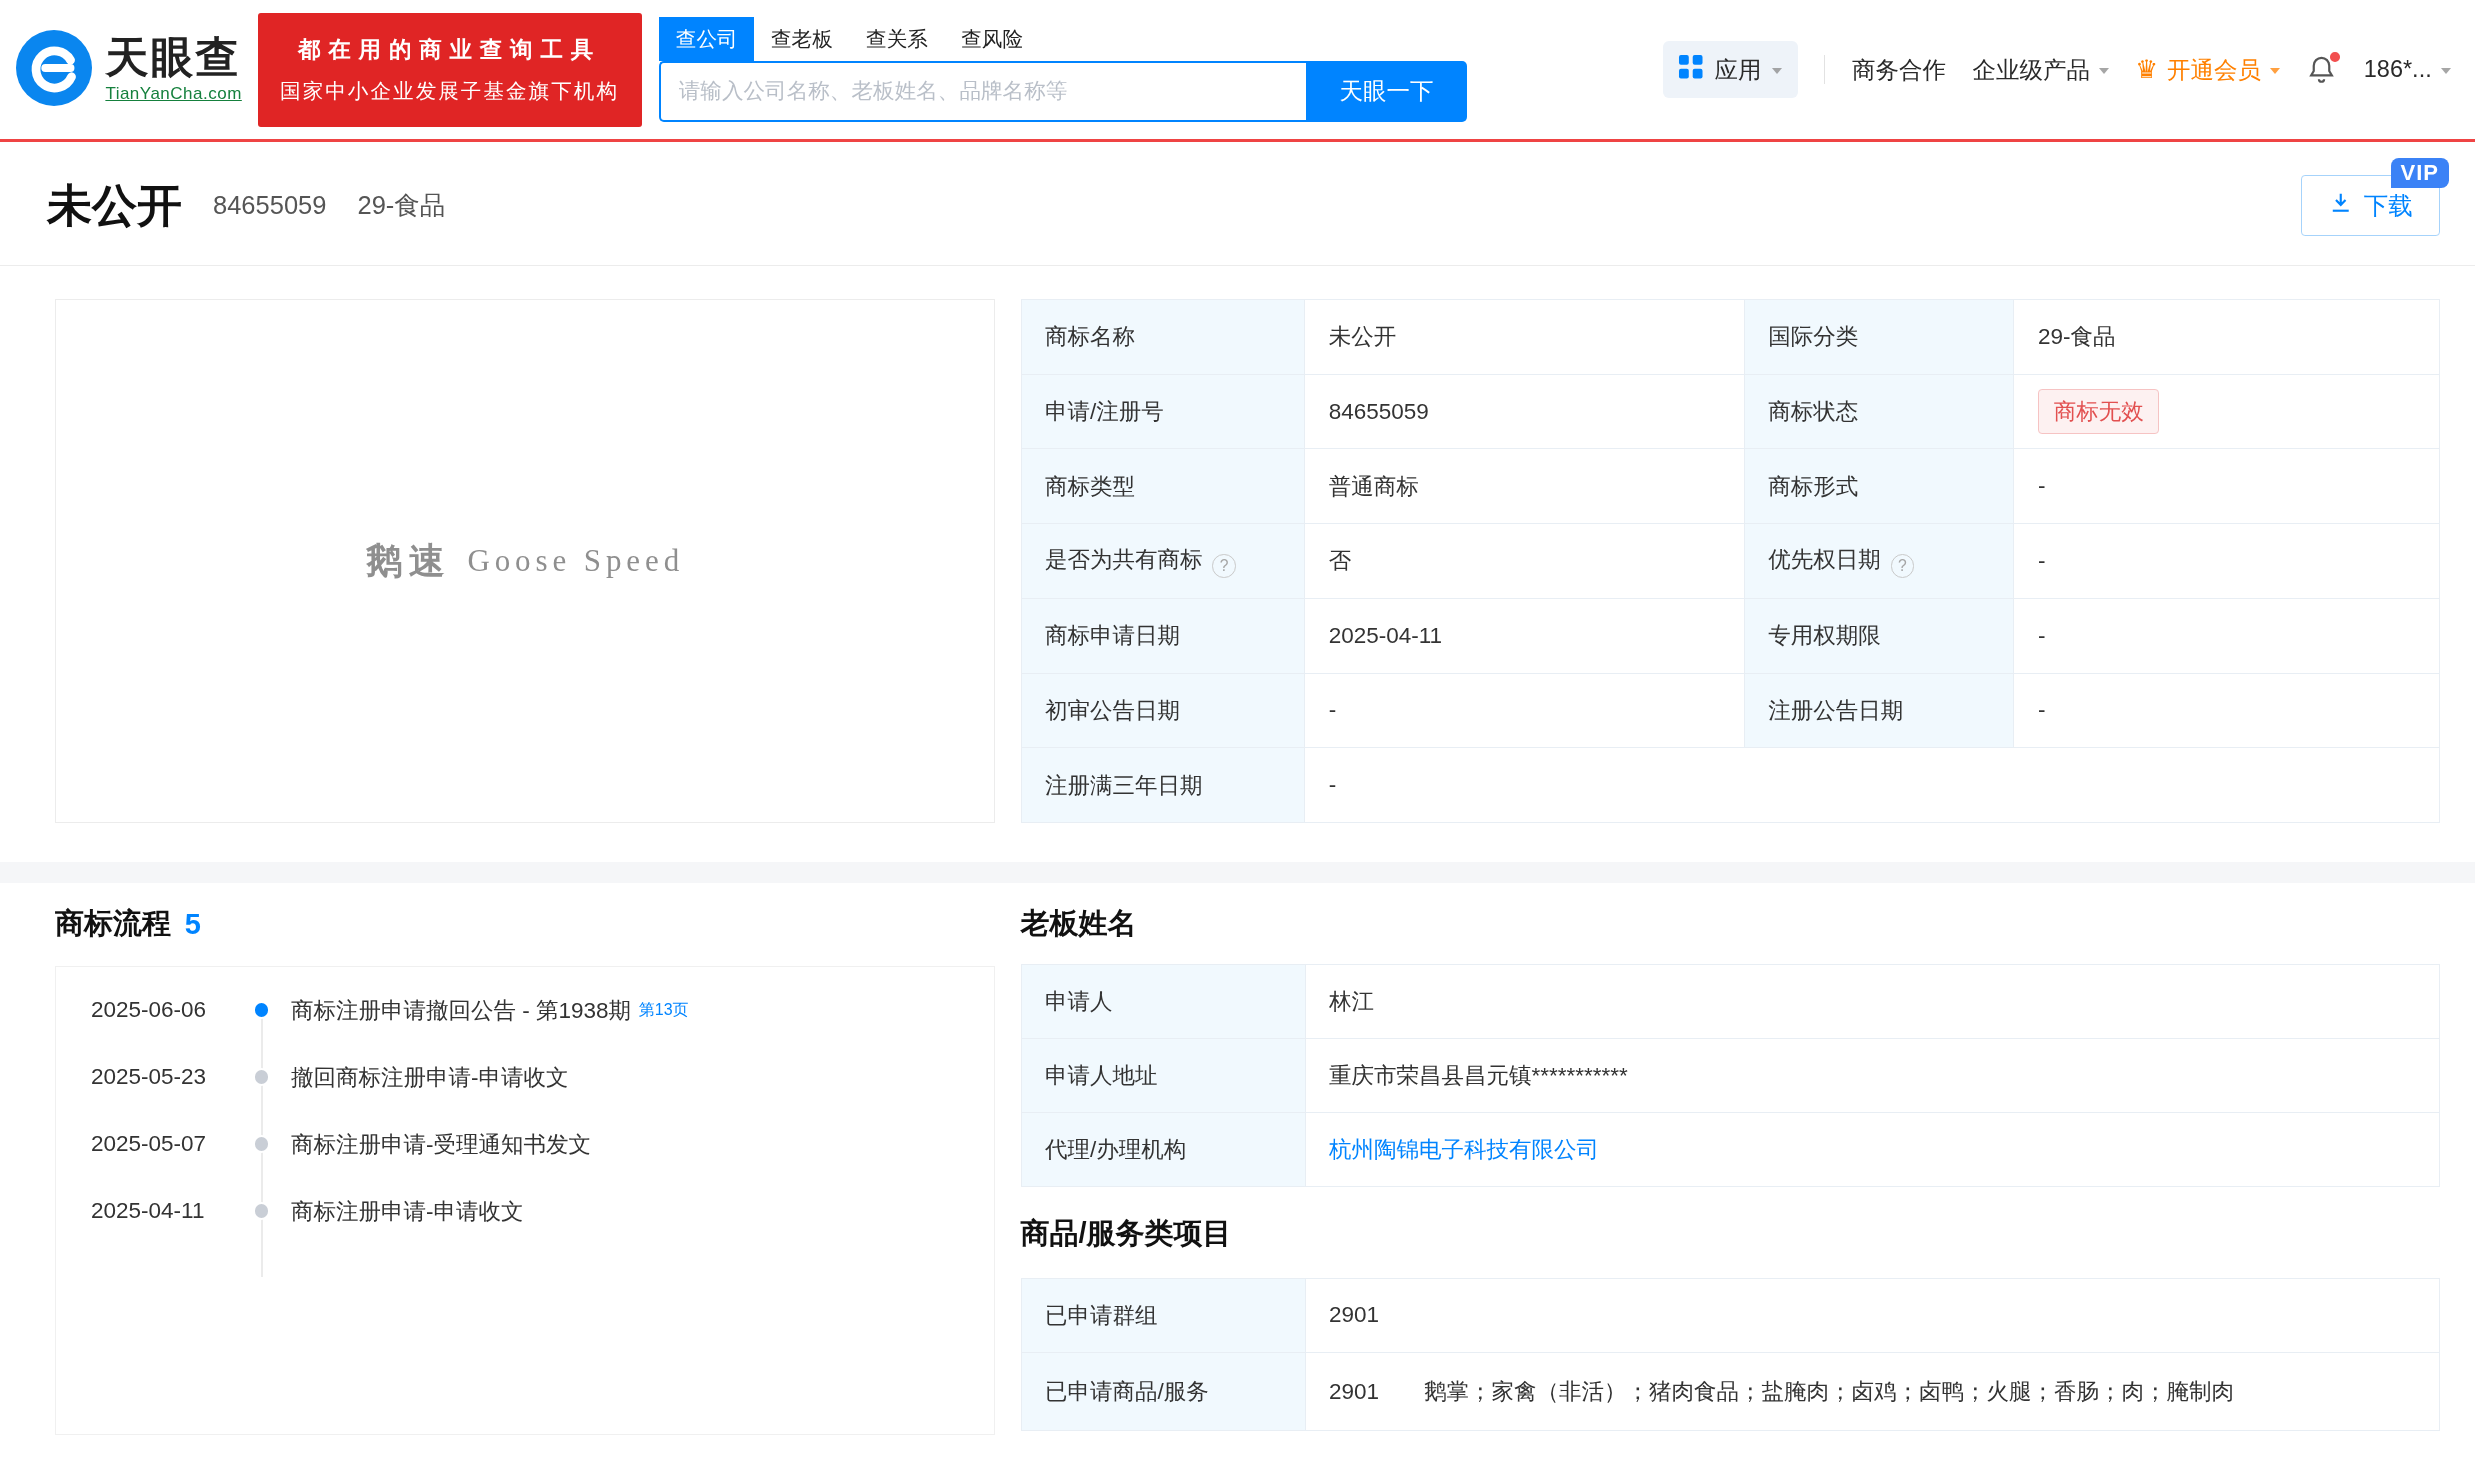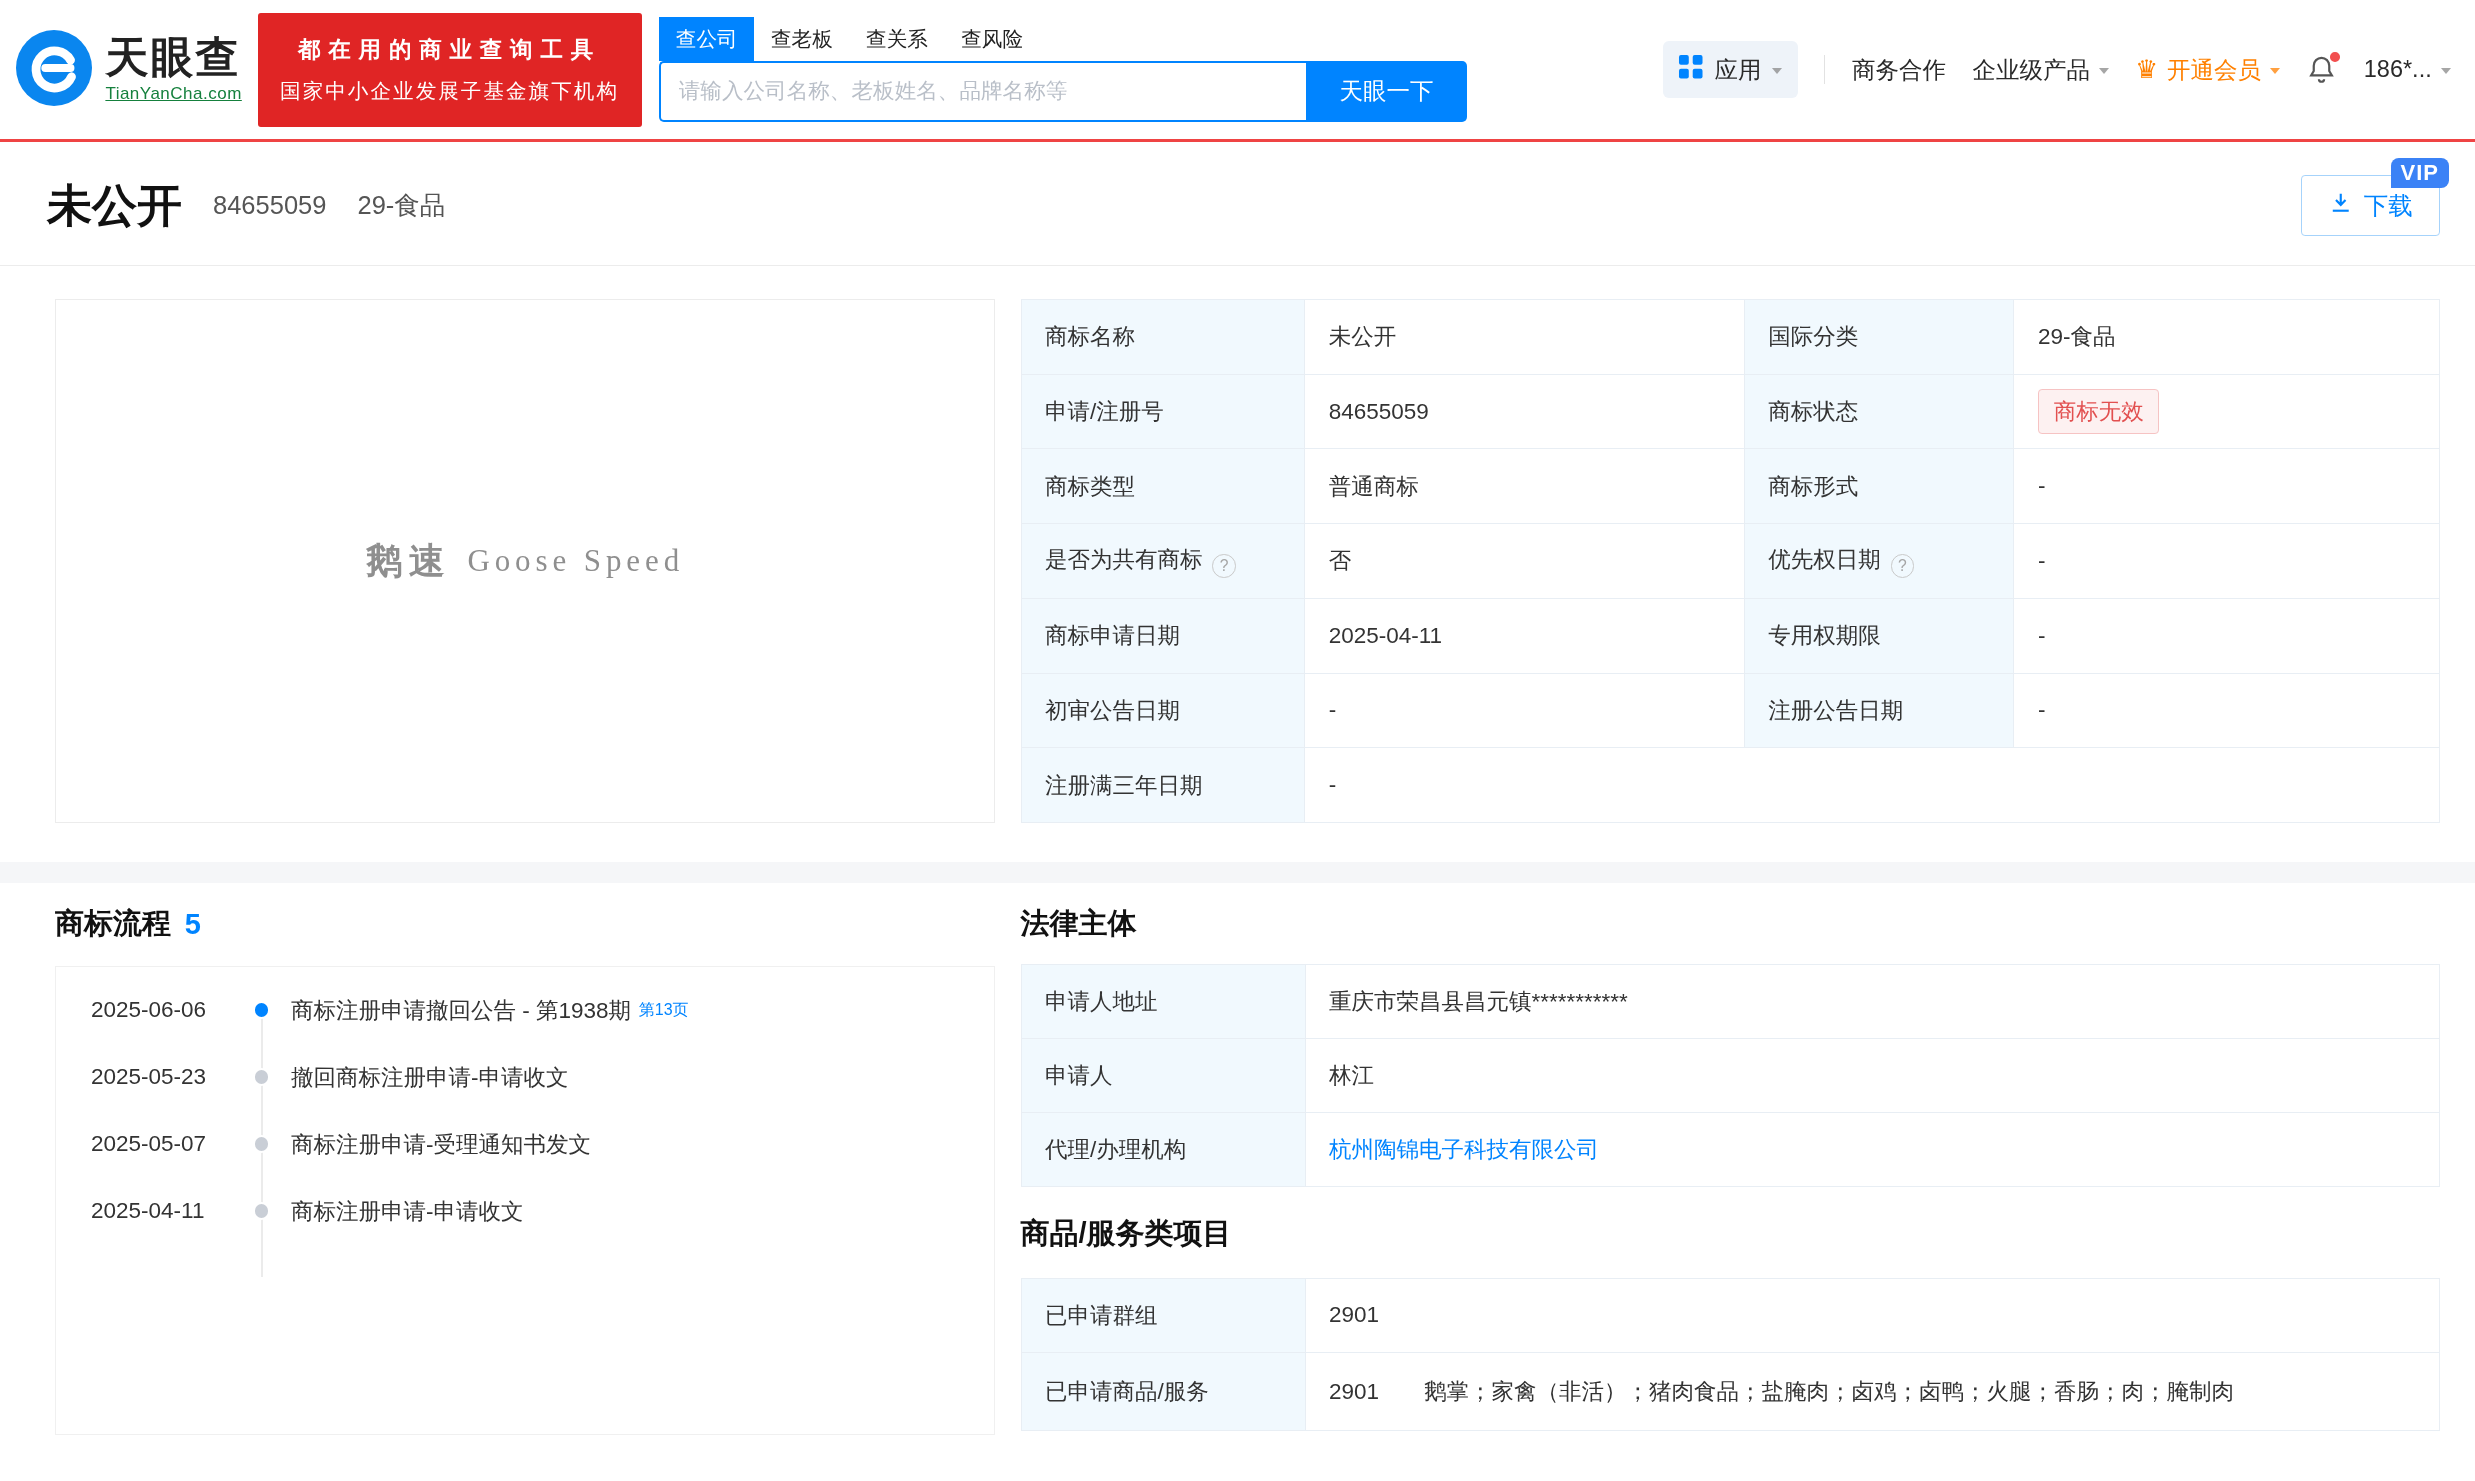--- a/index.html
+++ b/index.html
@@ -306,34 +306,34 @@
         <div class="tl-date">2025-04-11</div>
         <div class="tl-dot-wrap">
             <span class="tl-dot"></span>
           </div>
         <div class="tl-text">商标注册申请-申请收文</div>
       </div>
     </div>
   </div>
 
   <div class="bottom-right">
-    <h2 class="sec">法律主体</h2>
+    <h2 class="sec">老板姓名</h2>
     <table class="grid legal-table">
       <colgroup>
           <col style="width:284px">
           <col>
         </colgroup>
       <tbody>
           <tr>
+        <td class="lbl">申请人</td>
+        <td>林江</td>
+      </tr>
+      <tr>
         <td class="lbl">申请人地址</td>
         <td>重庆市荣昌县昌元镇***********</td>
-      </tr>
-      <tr>
-        <td class="lbl">申请人</td>
-        <td>林江</td>
       </tr>
       <tr>
         <td class="lbl">代理/办理机构</td>
         <td>
           <a class="link">杭州陶锦电子科技有限公司</a>
         </td>
       </tr>
     </tbody>
       </table>
 

